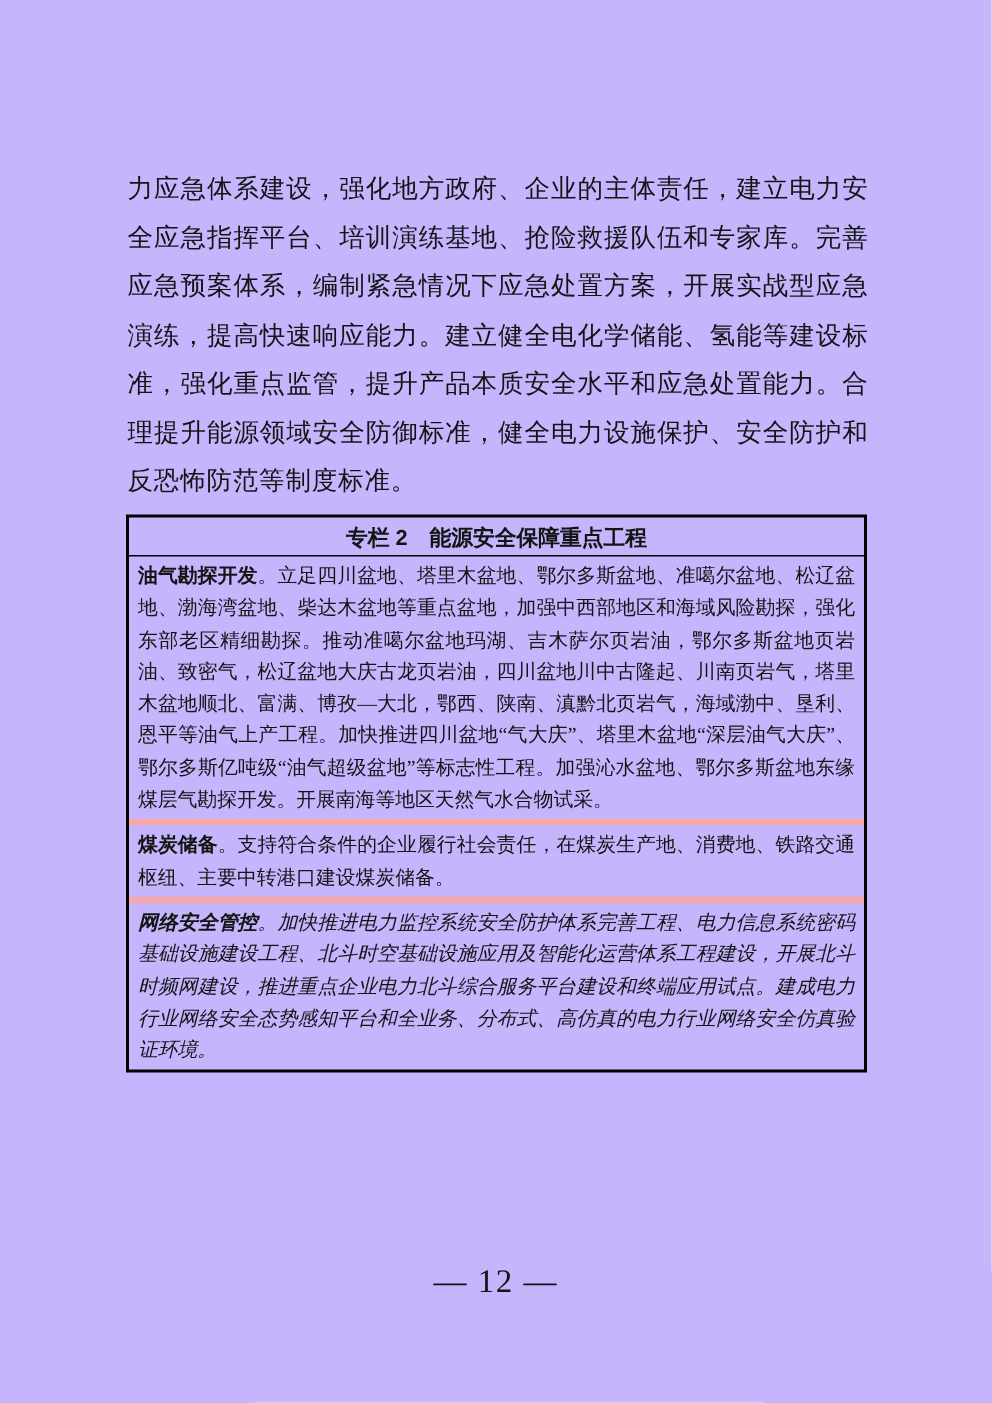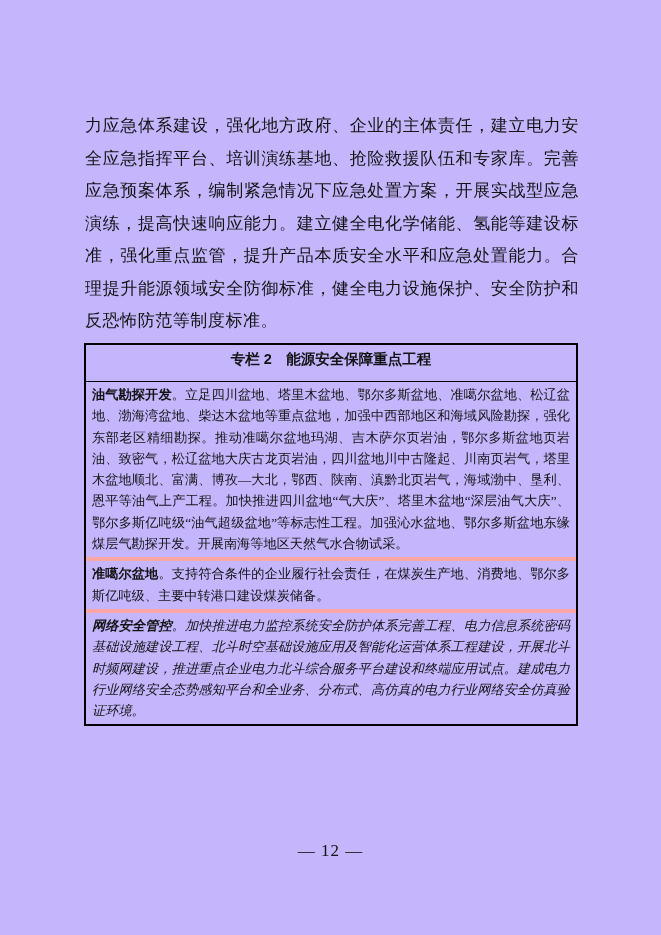--- a/index.html
+++ b/index.html
@@ -32,21 +32,21 @@
     width: 494px;
     box-sizing: border-box;
     border: 2px solid #000;
   }
   .box-title {
     text-align: center;
     font-weight: bold;
     font-family: "Liberation Sans", "DejaVu Sans", sans-serif;
     font-size: 14.5px;
     line-height: 18px;
-    padding: 5px 0 13px 0;
+    padding: 5px 0 2px 0;
     border-bottom: 1px solid #000;
   }
   .box-section {
     padding: 2px 6px 3px 6px;
     border-bottom: 4px solid #fca5a5;
   }
   .box-section:last-child { border-bottom: none; font-style: italic; }
   .box-para {
     margin: 0;
     font-size: 13.2px;
@@ -57,41 +57,41 @@
   .lead {
     font-weight: bold;
     font-family: "Liberation Sans", "DejaVu Sans", sans-serif;
   }
   .page-number {
     position: absolute;
     top: 841px;
     left: 0;
     width: 100%;
     text-align: center;
-    font-size: 17px;
+    font-size: 22px;
     letter-spacing: 1px;
   }
 </style>
 </head>
 <body>
 
 <div class="page">
 
   <p class="body-text">力应急体系建设，强化地方政府、企业的主体责任，建立电力安全应急指挥平台、培训演练基地、抢险救援队伍和专家库。完善应急预案体系，编制紧急情况下应急处置方案，开展实战型应急演练，提高快速响应能力。建立健全电化学储能、氢能等建设标准，强化重点监管，提升产品本质安全水平和应急处置能力。合理提升能源领域安全防御标准，健全电力设施保护、安全防护和反恐怖防范等制度标准。</p>
 
   <div class="feature-box">
 
     <div class="box-title">专栏 2　能源安全保障重点工程</div>
 
     <div class="box-section">
       <p class="box-para"><span class="lead">油气勘探开发</span><span>。立足四川盆地、塔里木盆地、鄂尔多斯盆地、准噶尔盆地、松辽盆地、渤海湾盆地、柴达木盆地等重点盆地，加强中西部地区和海域风险勘探，强化东部老区精细勘探。推动准噶尔盆地玛湖、吉木萨尔页岩油，鄂尔多斯盆地页岩油、致密气，松辽盆地大庆古龙页岩油，四川盆地川中古隆起、川南页岩气，塔里木盆地顺北、富满、博孜—大北，鄂西、陕南、滇黔北页岩气，海域渤中、垦利、恩平等油气上产工程。加快推进四川盆地“气大庆”、塔里木盆地“深层油气大庆”、鄂尔多斯亿吨级“油气超级盆地”等标志性工程。加强沁水盆地、鄂尔多斯盆地东缘煤层气勘探开发。开展南海等地区天然气水合物试采。</span></p>
     </div>
 
     <div class="box-section">
-      <p class="box-para"><span class="lead">准噶尔盆地</span><span>。支持符合条件的企业履行社会责任，在煤炭生产地、消费地、鄂尔多斯亿吨级、主要中转港口建设煤炭储备。</span></p>
+      <p class="box-para"><span class="lead">煤炭储备</span><span>。支持符合条件的企业履行社会责任，在煤炭生产地、消费地、铁路交通枢纽、主要中转港口建设煤炭储备。</span></p>
     </div>
 
     <div class="box-section">
       <p class="box-para"><span class="lead">网络安全管控</span><span>。加快推进电力监控系统安全防护体系完善工程、电力信息系统密码基础设施建设工程、北斗时空基础设施应用及智能化运营体系工程建设，开展北斗时频网建设，推进重点企业电力北斗综合服务平台建设和终端应用试点。建成电力行业网络安全态势感知平台和全业务、分布式、高仿真的电力行业网络安全仿真验证环境。</span></p>
     </div>
 
   </div>
 
   <div class="page-number">— 12 —</div>
 

